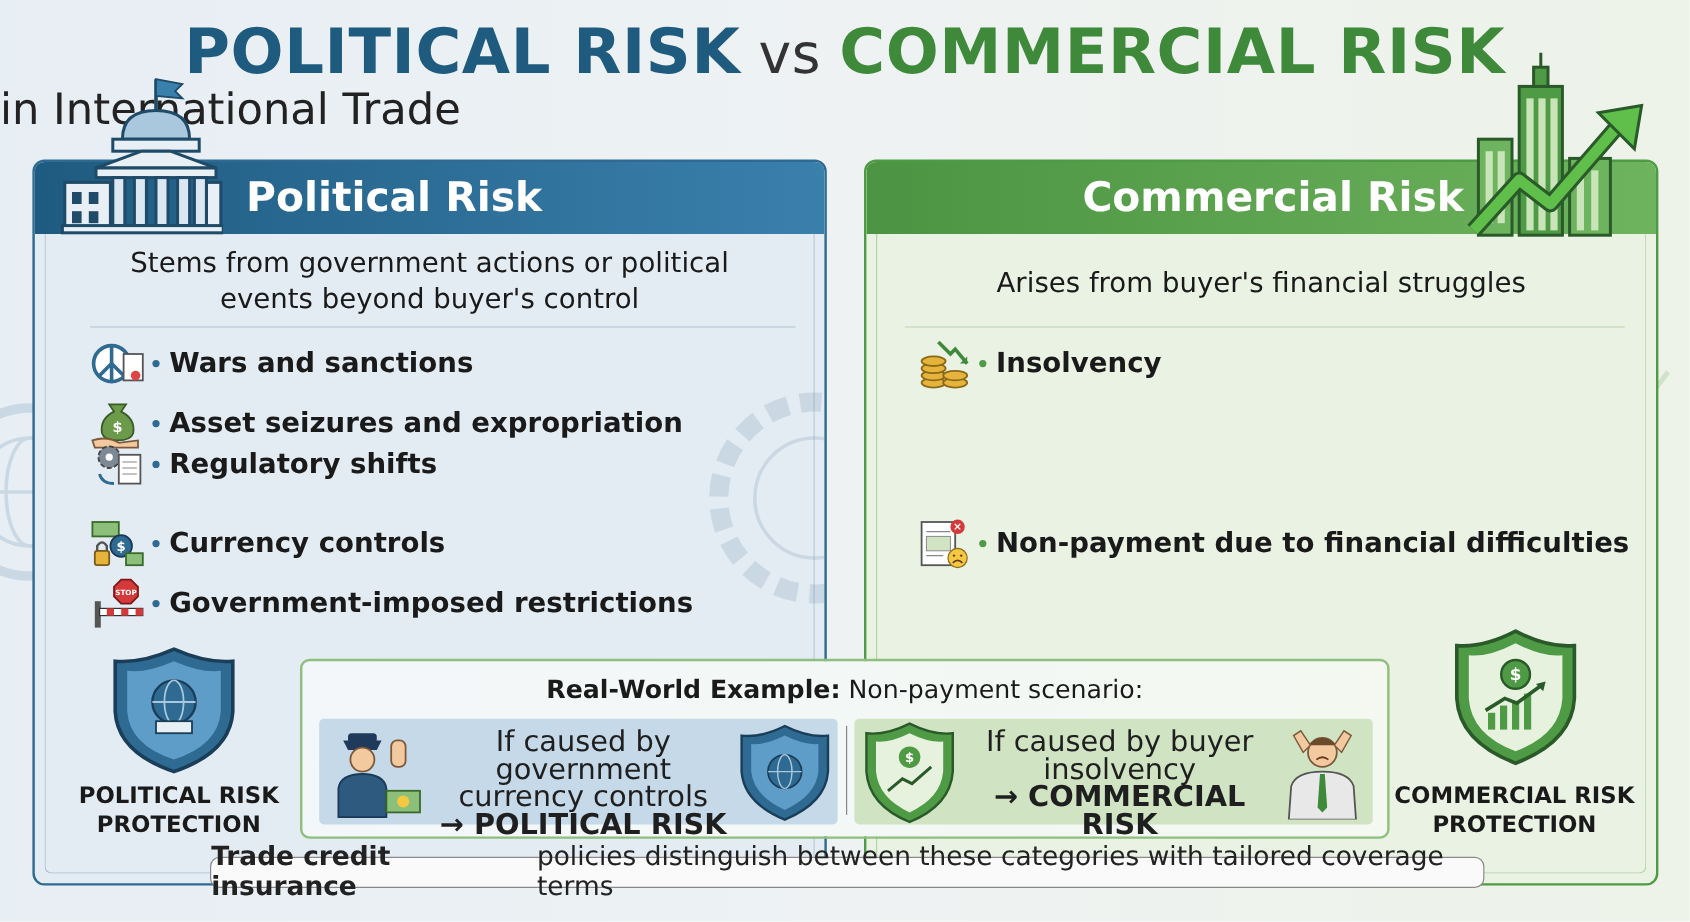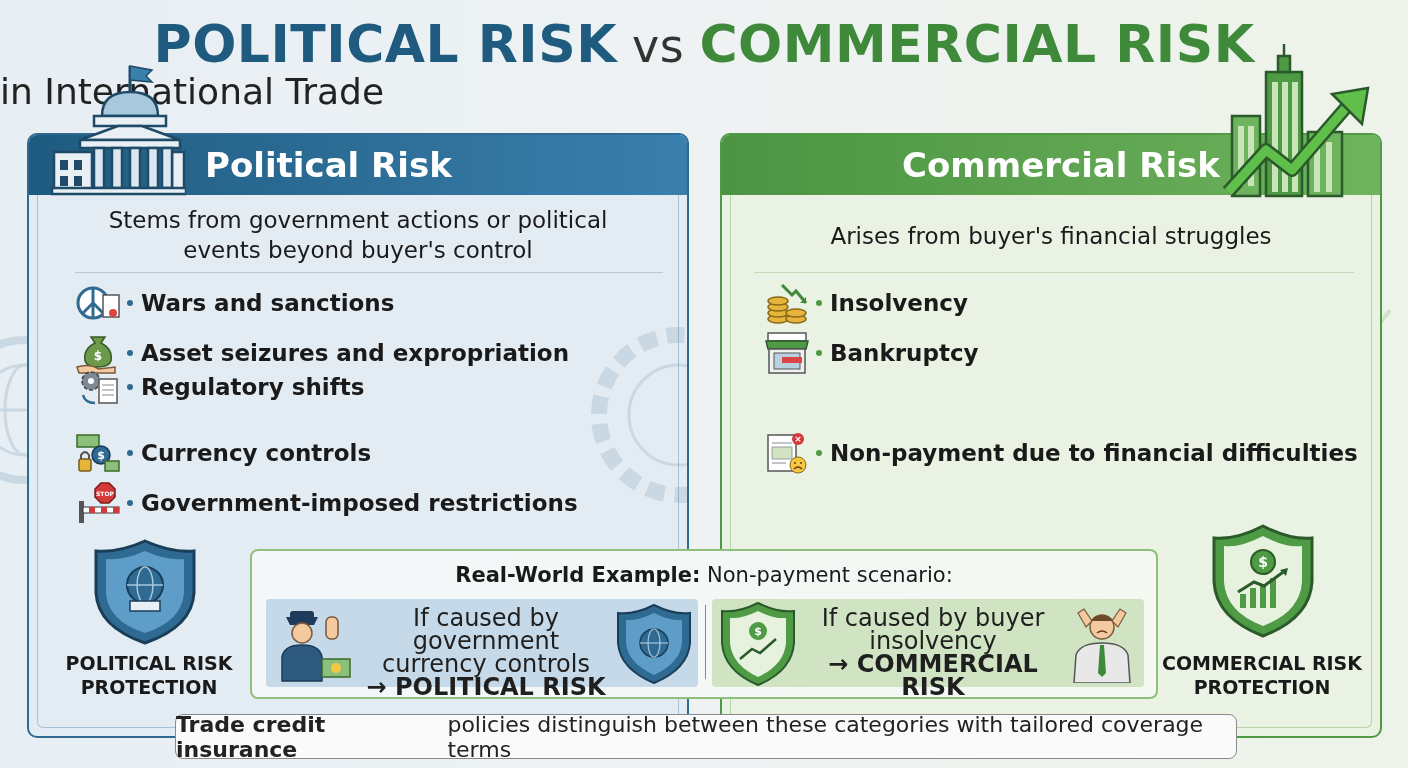--- a/index.html
+++ b/index.html
@@ -90,21 +90,21 @@
   .ex-com { left: 460px; width: 432px; background: #d0e4c3; }
   .ex-divider { position: absolute; left: 453px; top: 54px; width: 1px; height: 74px; background: #888; }
   .ex-text {
     position: absolute; text-align: center; font-size: 24px; line-height: 23px; color: #1f1f1f;
     font-family: "DejaVu Sans", sans-serif;
   }
   .ex-text .res { font-weight: 700; }
 
   
   .footer {
-    position: absolute; left: 175px; top: 714px; width: 1062px; height: 45px;
+    position: absolute; left: 175px; top: 714px; width: 1062px; height: 26px;
     background: #fafafa; border: 1.5px solid #8a8a8a; border-radius: 8px;
     display: flex; align-items: center; justify-content: center;
     font-size: 22px; color: #222; font-family: "DejaVu Sans", sans-serif;
   }
   .footer b { font-weight: 700; margin-right: 6px; }
 
   svg { display: block; }
 </style>
 </head>
 <body>
@@ -271,33 +271,20 @@
             <ellipse cx="32" cy="38" rx="10" ry="4"></ellipse>
             <ellipse cx="32" cy="32" rx="10" ry="4"></ellipse>
           </g>
           <polyline points="18,4 28,14 32,10 42,22" fill="none" stroke="#3f8a3a" stroke-width="3"></polyline>
           <polygon points="42,22 36,22 42,16" fill="#3f8a3a"></polygon>
         </svg>
     </span>
     <span class="risk-bullet"></span>
     <span class="risk-label">Insolvency</span>
   </div>
-  <div class="risk-item" style="left:40px;top:196px">
-    <span class="risk-icon">
-      <svg width="46" height="44" viewBox="0 0 46 44">
-          <rect x="4" y="2" width="38" height="8" fill="#fff" stroke="#555" stroke-width="1.5"></rect>
-          <path d="M2 10 L44 10 L42 18 L4 18 Z" fill="#4f9a45" stroke="#2a5a2a" stroke-width="1.5"></path>
-          <rect x="5" y="18" width="36" height="24" fill="#f0f0f0" stroke="#555" stroke-width="1.5"></rect>
-          <rect x="10" y="22" width="26" height="16" fill="#b8d0e0" stroke="#555" stroke-width="1"></rect>
-          <rect x="18" y="26" width="20" height="6" fill="#d44"></rect>
-        </svg>
-    </span>
-    <span class="risk-bullet"></span>
-    <span class="risk-label">Bankruptcy</span>
-  </div>
   <div class="risk-item" style="left:40px;top:296px">
     <span class="risk-icon">
       <svg width="46" height="44" viewBox="0 0 46 44">
           <rect x="4" y="4" width="28" height="36" fill="#fff" stroke="#555" stroke-width="1.5"></rect>
           <line x1="8" y1="12" x2="28" y2="12" stroke="#888"></line>
           <rect x="8" y="16" width="20" height="12" fill="#d0e4c3" stroke="#888" stroke-width="0.8"></rect>
           <line x1="8" y1="32" x2="22" y2="32" stroke="#888"></line>
           <circle cx="34" cy="8" r="6" fill="#d43a3a"></circle>
           <text x="34" y="11" font-size="9" text-anchor="middle" fill="#fff" font-family="DejaVu Sans" font-weight="700">×</text>
           <circle cx="34" cy="34" r="8" fill="#f5c842" stroke="#8a6a1a" stroke-width="1"></circle>

